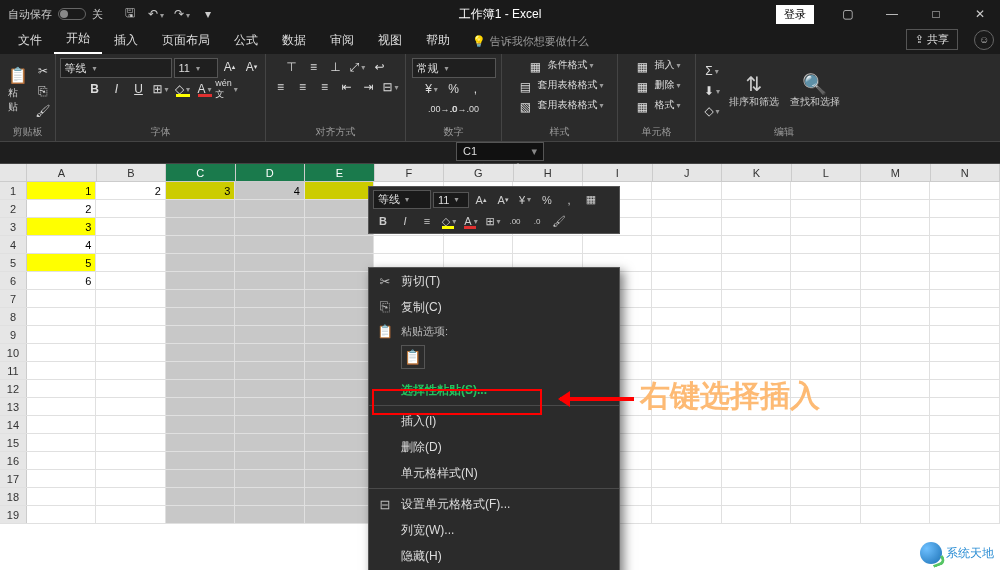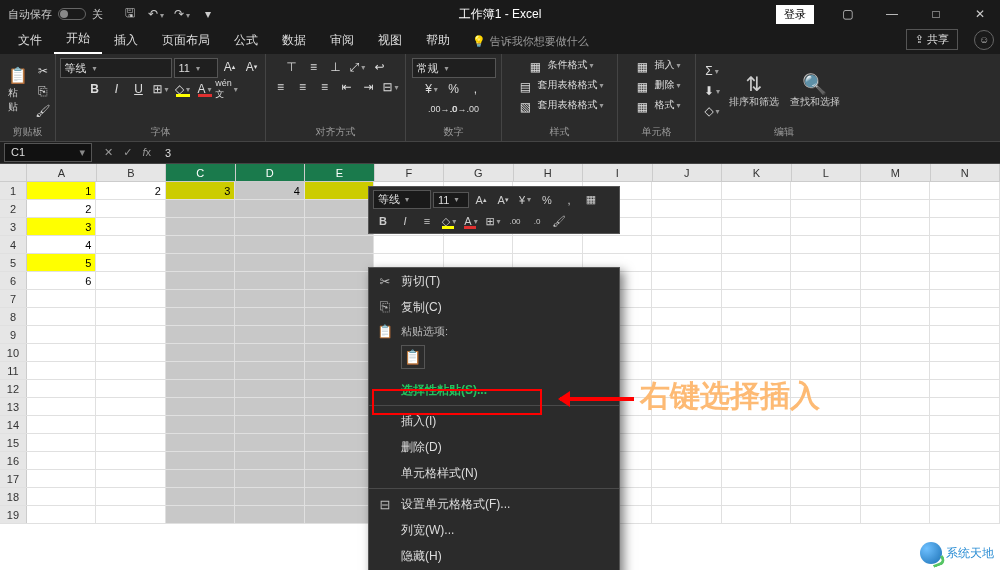--- a/index.html
+++ b/index.html
@@ -34,21 +34,21 @@
 .rb-btn { display:flex; flex-direction:column; align-items:center; justify-content:center; gap:2px; padding:0 2px; cursor:default; color:#ccc; }
 .rb-icon { font-size:16px; line-height:1; }
 .rb-icon-sm { width:20px; height:18px; display:flex; align-items:center; justify-content:center; font-size:12px; }
 .combo { display:flex; align-items:center; background:#1f1f1f; border:1px solid #555; height:20px; padding:0 4px; gap:4px; font-size:11px; }
 .stack { display:flex; flex-direction:column; gap:2px; }
 .row { display:flex; gap:2px; }
 .big-btn { display:flex; flex-direction:column; align-items:center; gap:1px; font-size:10px; color:#ccc; padding:0 4px; }
 .big-btn .ico { font-size:20px; line-height:1; }
 
 
-.fbar { height:22px; background:#1e1e1e; border-bottom:1px solid #444; display:flex; align-items:center; color:#ddd; font-size:11px; }
+.fbar { height:22px; background:#1e1e1e; border-bottom:1px solid #444; display:flex; align-items:center; color:#ddd; font-size:11px;flex-direction:column; }
 .namebox { width:88px; background:#111; border:1px solid #555; padding:2px 6px; margin:0 4px; display:flex; justify-content:space-between; }
 .fx-btns { display:flex; gap:10px; padding:0 8px; color:#999; }
 .fx-in { flex:1; padding:0 6px; }
 
 
 .grid { position:absolute; top:164px; left:0; right:0; bottom:0; background:#fff; overflow:hidden; }
 .colheads { display:flex; height:18px; background:#e6e6e6; border-bottom:1px solid #ccc; }
 .corner { width:28px; border-right:1px solid #ccc; background:#e6e6e6; }
 .colh { width:72px; text-align:center; border-right:1px solid #ccc; font-size:11px; color:#333; line-height:18px; }
 .colh.sel { background:#1a7a4c; color:#fff; }

